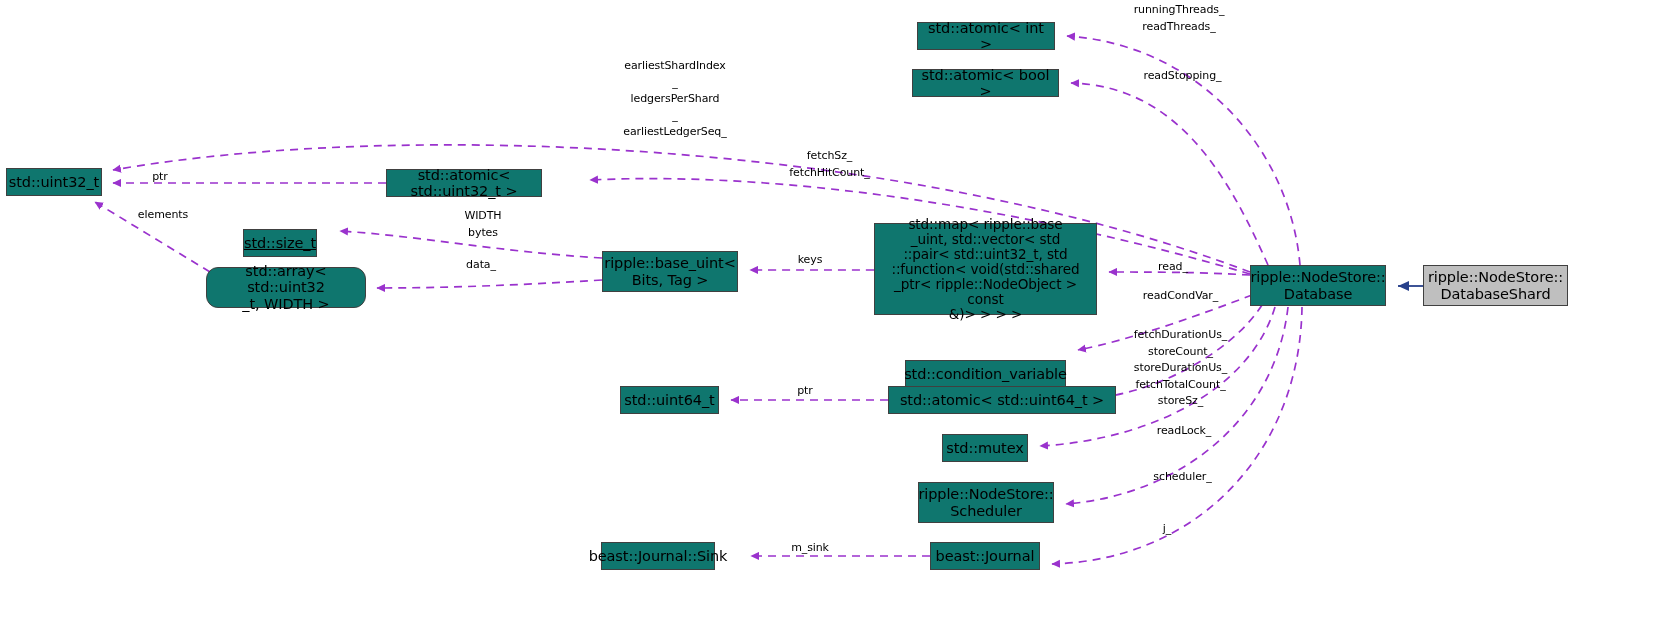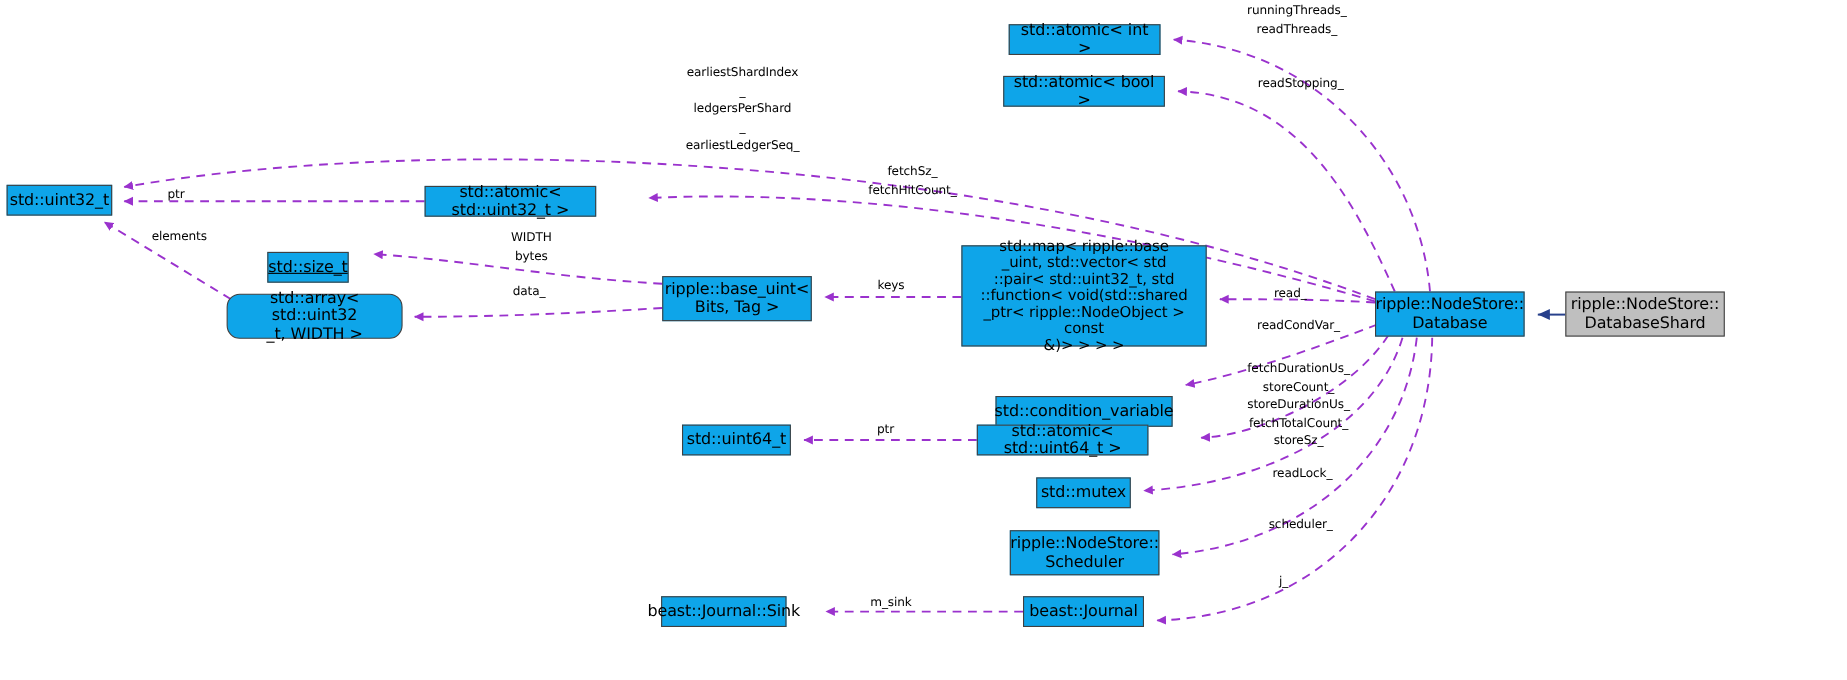--- a/index.html
+++ b/index.html
@@ -21,21 +21,21 @@
     position: absolute;
     left: 0;
     top: 0;
     width: 1679px;
     height: 618px;
   }
   .node {
     position: absolute;
     box-sizing: border-box;
     border: 1.4px solid #404040;
-    background: #0ea5e9;
+    background: #0f766e;
     color: #000000;
     font-size: 14.5px;
     line-height: 16.5px;
     text-align: center;
     display: flex;
     align-items: center;
     justify-content: center;
     padding: 2px 6px;
     white-space: pre-line;
     letter-spacing: -0.1px;
@@ -123,21 +123,21 @@
   <div class="node" style="left:601px;top:542px; width:114px; height:28px;">beast::Journal::Sink</div>
   <div class="node" style="left:917px;top:22px;  width:138px; height:28px;">std::atomic&lt; int &gt;</div>
   <div class="node" style="left:912px;top:69px;  width:147px; height:28px;">std::atomic&lt; bool &gt;</div>
   <div class="node" style="left:874px;top:223px; width:223px; height:92px; font-size:13.6px; line-height:15px;">std::map&lt; ripple::base
 _uint, std::vector&lt; std
 ::pair&lt; std::uint32_t, std
 ::function&lt; void(std::shared
 _ptr&lt; ripple::NodeObject &gt; const
 &amp;)&gt; &gt; &gt; &gt;</div>
   <div class="node" style="left:905px;top:338px; width:161px; height:28px;margin-top:22px;">std::condition_variable</div>
-  <div class="node" style="left:888px;top:386px; width:156px; height:28px;">std::atomic&lt; std::uint64_t &gt;</div>
+  <div class="node" style="left:888px;top:386px; width:228px; height:28px;">std::atomic&lt; std::uint64_t &gt;</div>
   <div class="node" style="left:942px;top:434px; width:86px;  height:28px;">std::mutex</div>
   <div class="node" style="left:918px;top:482px; width:136px; height:41px;">ripple::NodeStore::
 Scheduler</div>
   <div class="node" style="left:930px;top:542px; width:110px; height:28px;">beast::Journal</div>
   <div class="node" style="left:1250px;top:265px;width:136px; height:41px;">ripple::NodeStore::
 Database</div>
   <div class="node highlight" style="left:1423px;top:265px;width:145px;height:41px;">ripple::NodeStore::
 DatabaseShard</div>
 
   <div class="edge-label" style="left:130px; top:169px; width:60px;">ptr</div>

